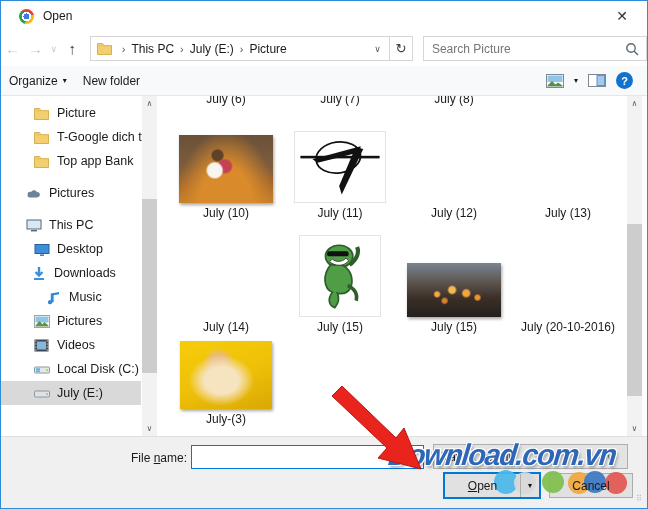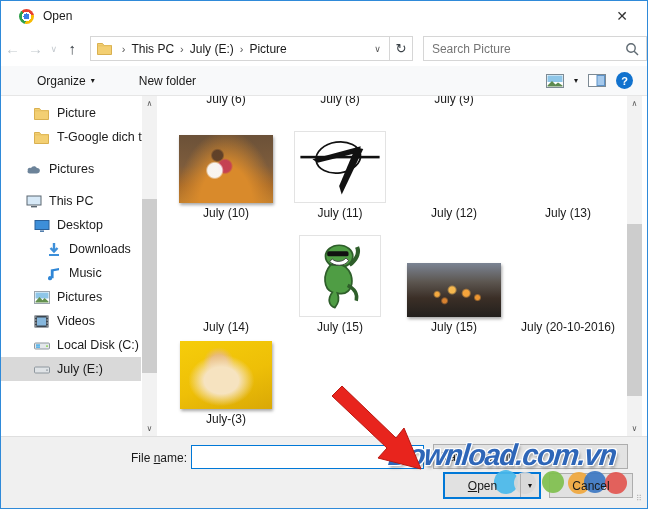--- a/index.html
+++ b/index.html
@@ -23,21 +23,21 @@
   .crumb-sep{color:#555;margin:0 6px;font-size:11px;}
   .crumb-item{white-space:nowrap;}
   .crumb-chevron{margin-left:auto;color:#555;font-size:9px;padding:0 8px;}
   .refreshbox{width:24px;height:25px;border:1px solid #d6d6d6;border-left:none;display:flex;align-items:center;justify-content:center;font-size:13px;color:#3b4248;}
   .searchbox{display:flex;align-items:center;height:25px;width:233px;border:1px solid #d6d6d6;margin-left:10px;background:#fff;}
   .searchbox input{border:none;outline:none;flex:1;font-size:12px;padding:0 8px;font-family:inherit;color:#333;}
   .searchbox input::placeholder{color:#757575;}
   .search-ico{padding-right:7px;display:flex;}
   
   .toolbar{position:absolute;left:0;top:65px;width:100%;height:30px;background:#f8f9fa;border-bottom:1px solid #e6e6e6;display:flex;align-items:center;font-size:12px;}
-  .tb-btn{padding:0 8px;margin-left:28px;display:flex;align-items:center;gap:5px;text-align:center;}
+  .tb-btn{padding:0 8px;margin-left:0;display:flex;align-items:center;gap:5px;text-align:center;}
   .tb-caret{font-size:8px;color:#1a1a1a;}
   .tb-right{margin-left:auto;display:flex;align-items:center;gap:10px;padding-right:14px;}
   .help-ico{width:17px;height:17px;border-radius:50%;background:#1172ce;color:#fff;font-weight:bold;font-size:11px;display:flex;align-items:center;justify-content:center;}
   
   .content{position:absolute;left:0;top:95px;width:100%;height:340px;background:#fff;}
   .sidebar{position:absolute;left:0;top:0;width:156px;height:100%;overflow:hidden;}
   .side-list{padding-top:5px;}
   .side-item{height:24px;display:flex;align-items:center;gap:7px;font-size:12.5px;white-space:nowrap;}
   .side-item.selected{background:#d9d9d9;width:140px;}
   .side-item .ic{width:17px;display:flex;justify-content:center;flex:none;}
@@ -183,20 +183,29 @@
           </div>
           <div class="side-item" style="padding-left: 32px;">
             <span class="ic">
               <svg width="15" height="13" viewBox="0 0 15 13">
                 <path d="M.5 1.5h5l1.5 2h7.5v9H.5z" fill="#f3cf72" stroke="#d9b050"></path>
                 <path d="M.5 3.8h14" stroke="#e6c060" fill="none"></path>
               </svg>
             </span>
             <span>T-Google dich tv</span>
           </div>
+          <div class="side-item" style="padding-left: 32px;">
+            <span class="ic">
+              <svg width="15" height="13" viewBox="0 0 15 13">
+                <path d="M.5 1.5h5l1.5 2h7.5v9H.5z" fill="#f3cf72" stroke="#d9b050"></path>
+                <path d="M.5 3.8h14" stroke="#e6c060" fill="none"></path>
+              </svg>
+            </span>
+            <span>Top app Bank</span>
+          </div>
           <div class="side-item gap8" style="padding-left: 24px;">
             <span class="ic">
               <svg width="16" height="12" viewBox="0 0 16 12">
                 <path d="M4 10.5C1.8 10.5 1 9 1.8 7.6 1 5.6 3.4 4.2 5 5.2 5.6 2.6 10 2.4 10.8 5 13.6 4.6 15 8 12.8 9.8c-.6.5-1.4.7-2.2.7z" fill="#6c8399"></path>
               </svg>
             </span>
             <span>Pictures</span>
           </div>
           <div class="side-item gap8" style="padding-left: 24px;">
             <span class="ic">
@@ -209,21 +218,21 @@
           </div>
           <div class="side-item" style="padding-left: 32px;">
             <span class="ic">
               <svg width="16" height="14" viewBox="0 0 16 14">
                 <rect x="1" y="2.5" width="14" height="9" fill="#3d8fd9" stroke="#2a6099"></rect>
                 <rect x="6" y="12.5" width="4" height="1.3" fill="#2a6099"></rect>
               </svg>
             </span>
             <span>Desktop</span>
           </div>
-          <div class="side-item" style="padding-left: 44px;">
+          <div class="side-item" style="padding-left: 29px;">
             <span class="ic">
               <svg width="14" height="15" viewBox="0 0 14 15">
                 <path d="M7 1v8M3.5 6L7 9.5 10.5 6" fill="none" stroke="#3d8fd9" stroke-width="2.4"></path>
                 <path d="M2 13h10" stroke="#3d8fd9" stroke-width="2"></path>
               </svg>
             </span>
             <span>Downloads</span>
           </div>
           <div class="side-item" style="padding-left: 44px;">
             <span class="ic">
@@ -283,24 +292,24 @@
         <div class="sb-thumb" style="top:103px;height:174px;"></div>
         <div class="sb-down">∨</div>
       </div>
     </div>
     <div class="main" id="file-grid">
         <div class="frow cut">
           <div class="fcell">
             <div class="flabel">July (6)</div>
           </div>
           <div class="fcell">
+            <div class="flabel">July (7)</div>
+          </div>
+          <div class="fcell">
             <div class="flabel">July (8)</div>
-          </div>
-          <div class="fcell">
-            <div class="flabel">July (9)</div>
           </div>
         </div>
         <div class="frow r1">
           <div class="fcell">
             <div class="thumbbox">
               <div class="th photo th-family"></div>
             </div>
             <div class="flabel">July (10)</div>
           </div>
           <div class="fcell">

